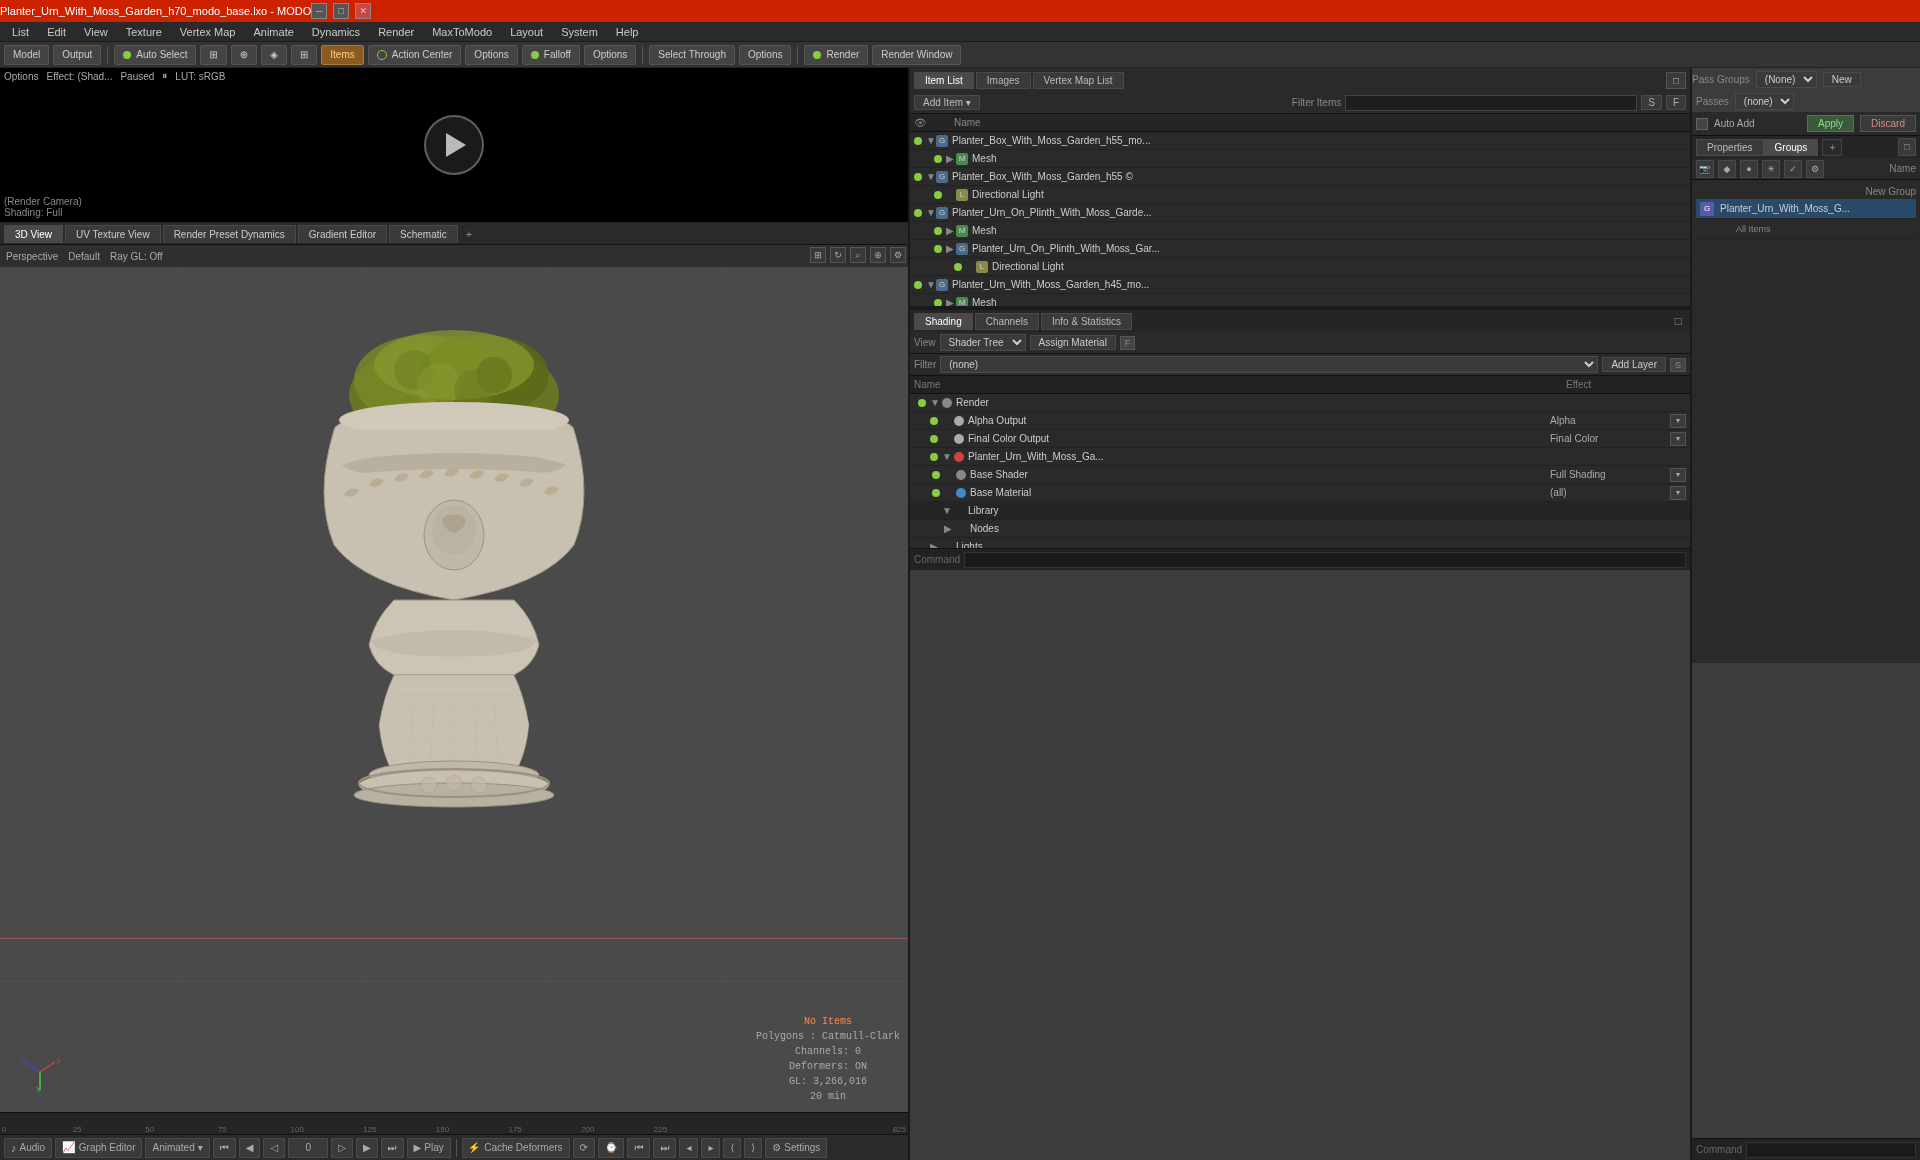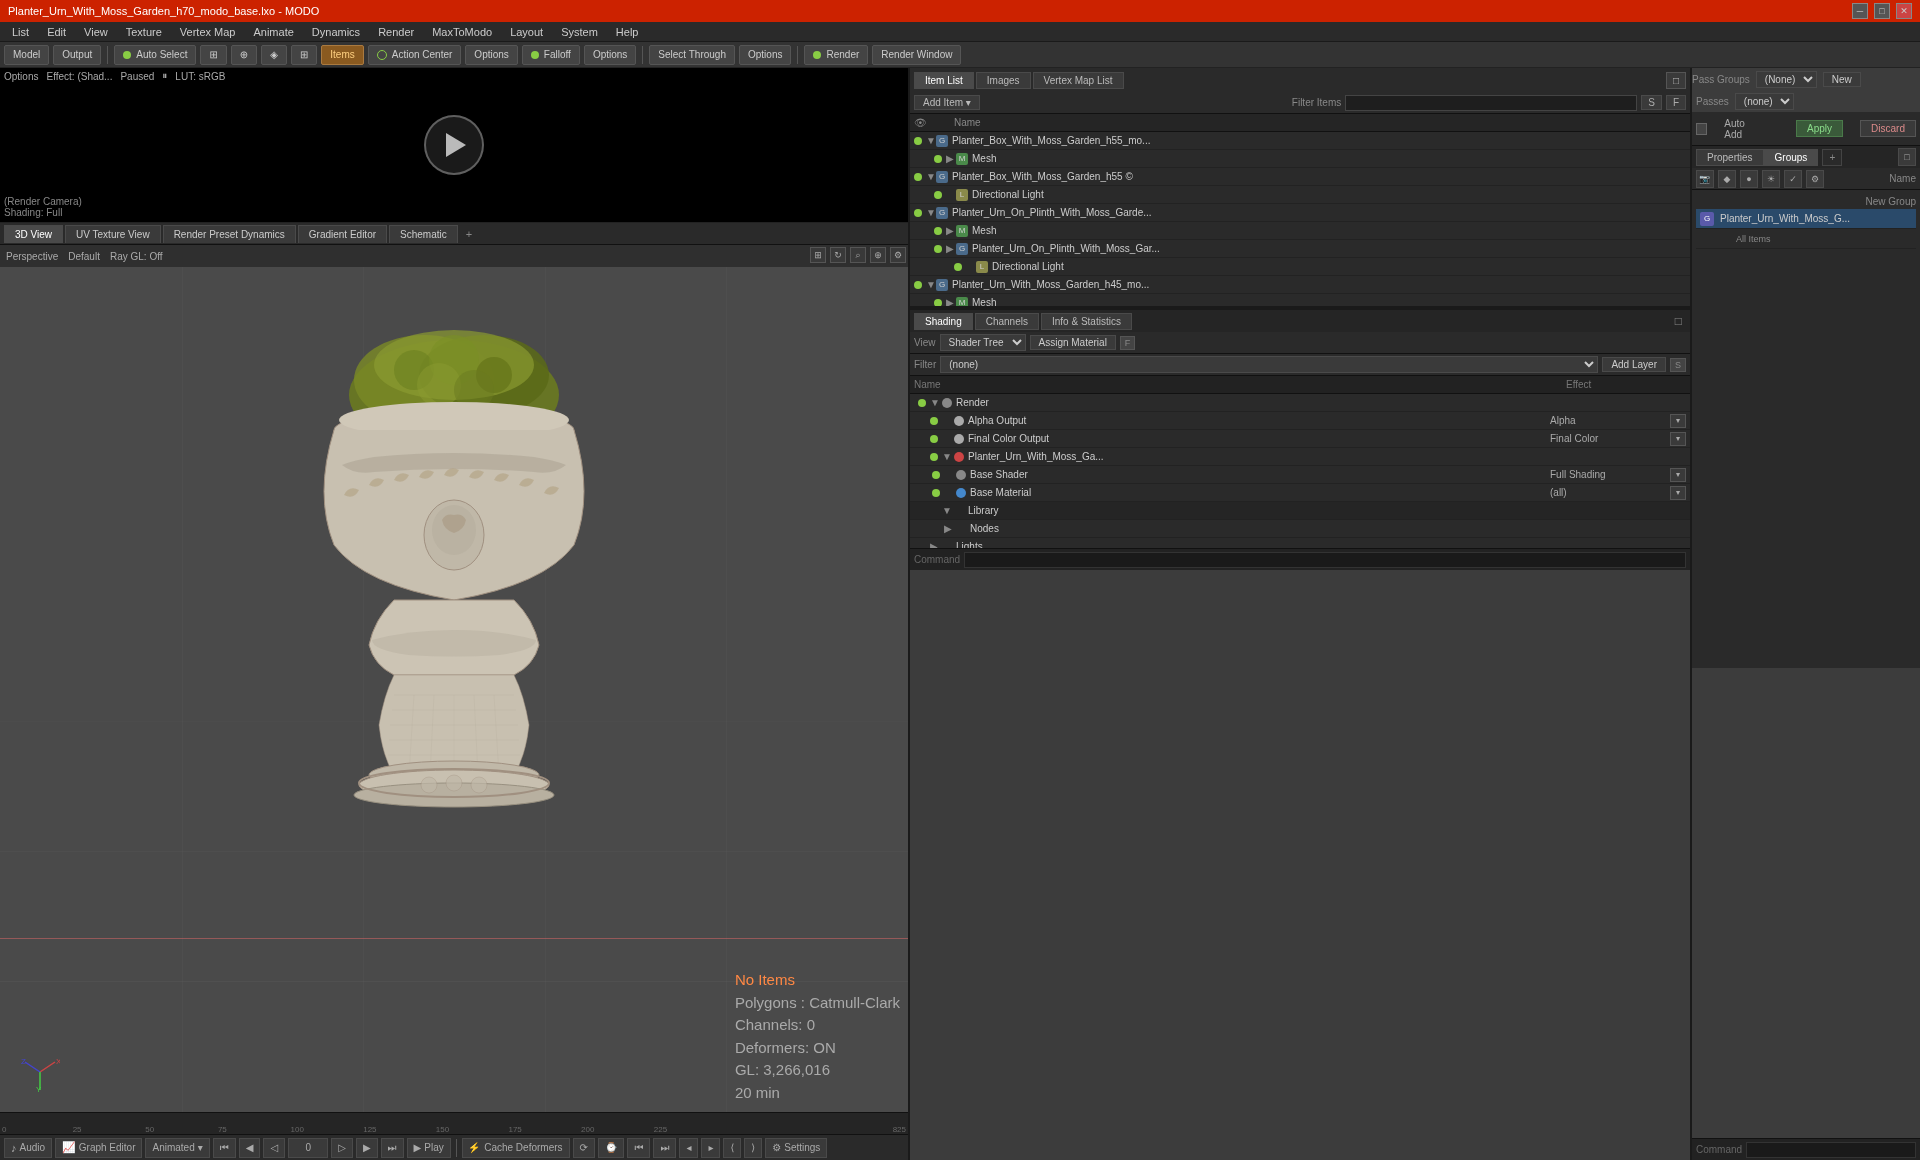--- a/index.html
+++ b/index.html
@@ -13,22 +13,22 @@
       overflow: hidden;
       user-select: none;
     }
 
     
     #title-bar {
       height: 22px;
       background: #cc2200;
       display: flex;
       align-items: center;
-      justify-content: space-between;
-      padding: 0 8px;
+      justify-content: flex-start;
+      padding: 0 0;
       color: #fff;
       font-size: 11px;
     }
     #title-bar .win-controls { display: flex; gap: 6px; }
     #title-bar .win-btn {
       width: 16px; height: 16px;
       background: #555;
       border: 1px solid #888;
       color: #ccc;
       font-size: 9px;
@@ -182,23 +182,24 @@
     #axis-indicator {
       position: absolute;
       bottom: 20px; left: 20px;
       width: 40px; height: 40px;
     }
 
     
     #stats-overlay {
       position: absolute;
       bottom: 8px; right: 8px;
-      font-size: 15px; color: #aaa;
-      text-align: left;
+      font-size: 10px; color: #aaa;
+      text-align: center;
       line-height: 1.5;
+      font-family: Liberation Mono, monospace;
     }
     .stats-label { color: #ff8844; }
 
     
     #timeline {
       height: 22px;
       background: #2a2a2a;
       border-top: 1px solid #111;
       display: flex;
       align-items: center;
@@ -619,25 +620,25 @@
       height: 22px;
       display: flex;
       align-items: center;
       gap: 6px;
       font-size: 10px; color: #888;
       padding: 0 4px;
     }
 
     
     #auto-add-bar {
-      height: 34px;
-      display: flex;
-      align-items: center;
-      padding: 0 4px;
-      gap: 17px;
+      height: 24px;
+      display: flex;
+      align-items: center;
+      padding: 0 4px;
+      gap: 6px;
       background: #2a2a2a;
       border-bottom: 1px solid #111;
     }
     .aa-checkbox { width: 12px; height: 12px; background: #444; border: 1px solid #666; }
     .aa-label { font-size: 10px; color: #aaa; }
     .aa-apply-btn {
       padding: 2px 10px;
       background: #3a5a3a;
       border: 1px solid #4a7a4a;
       color: #8adc8a;

